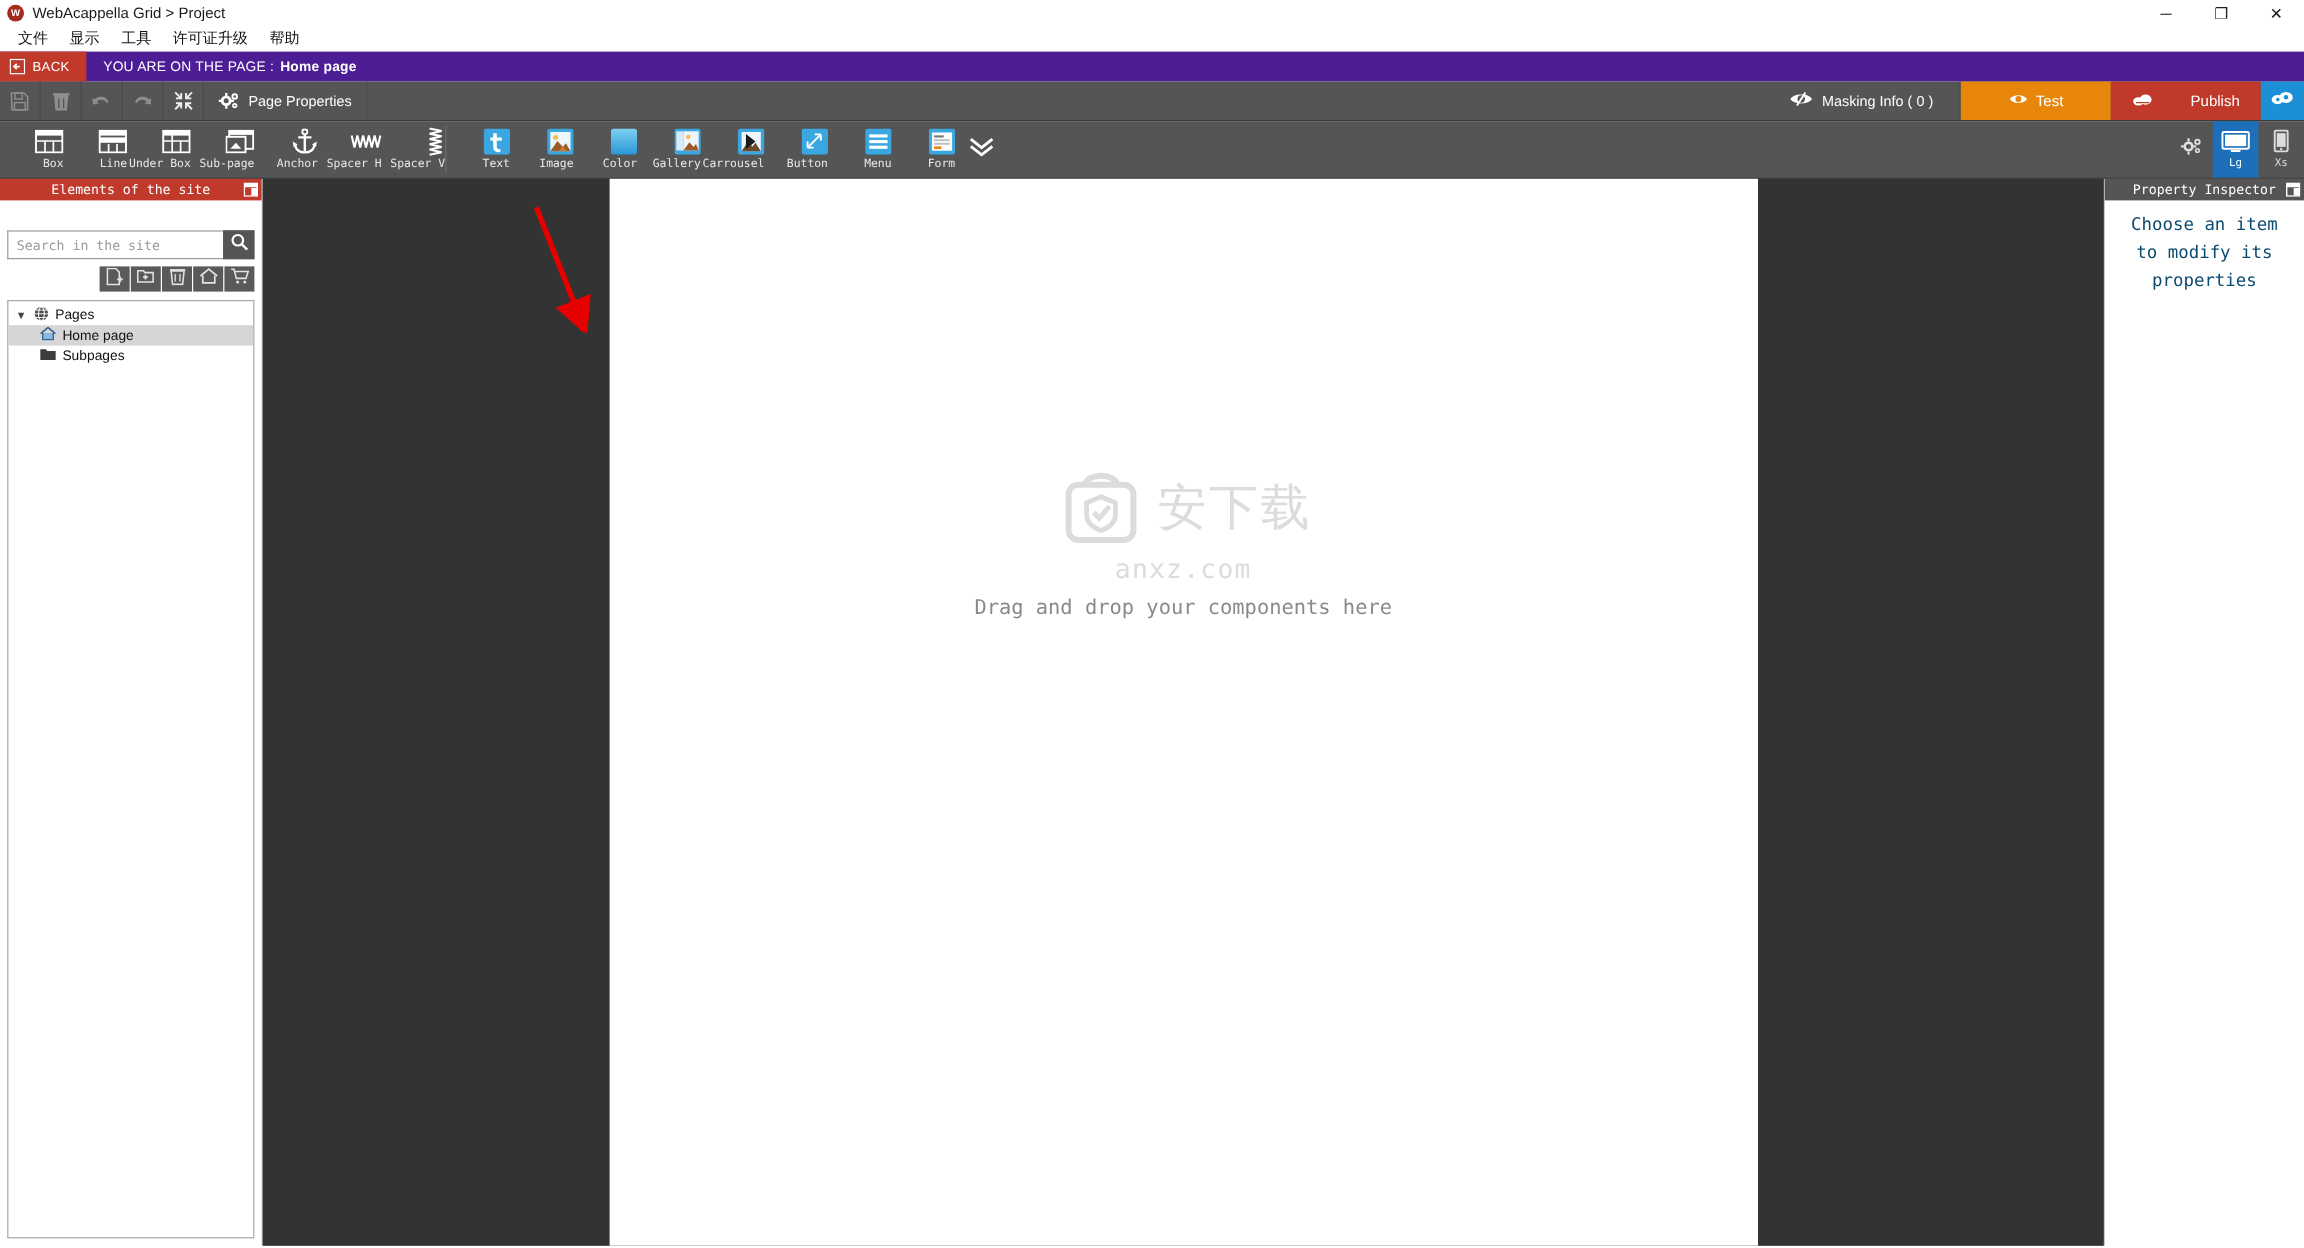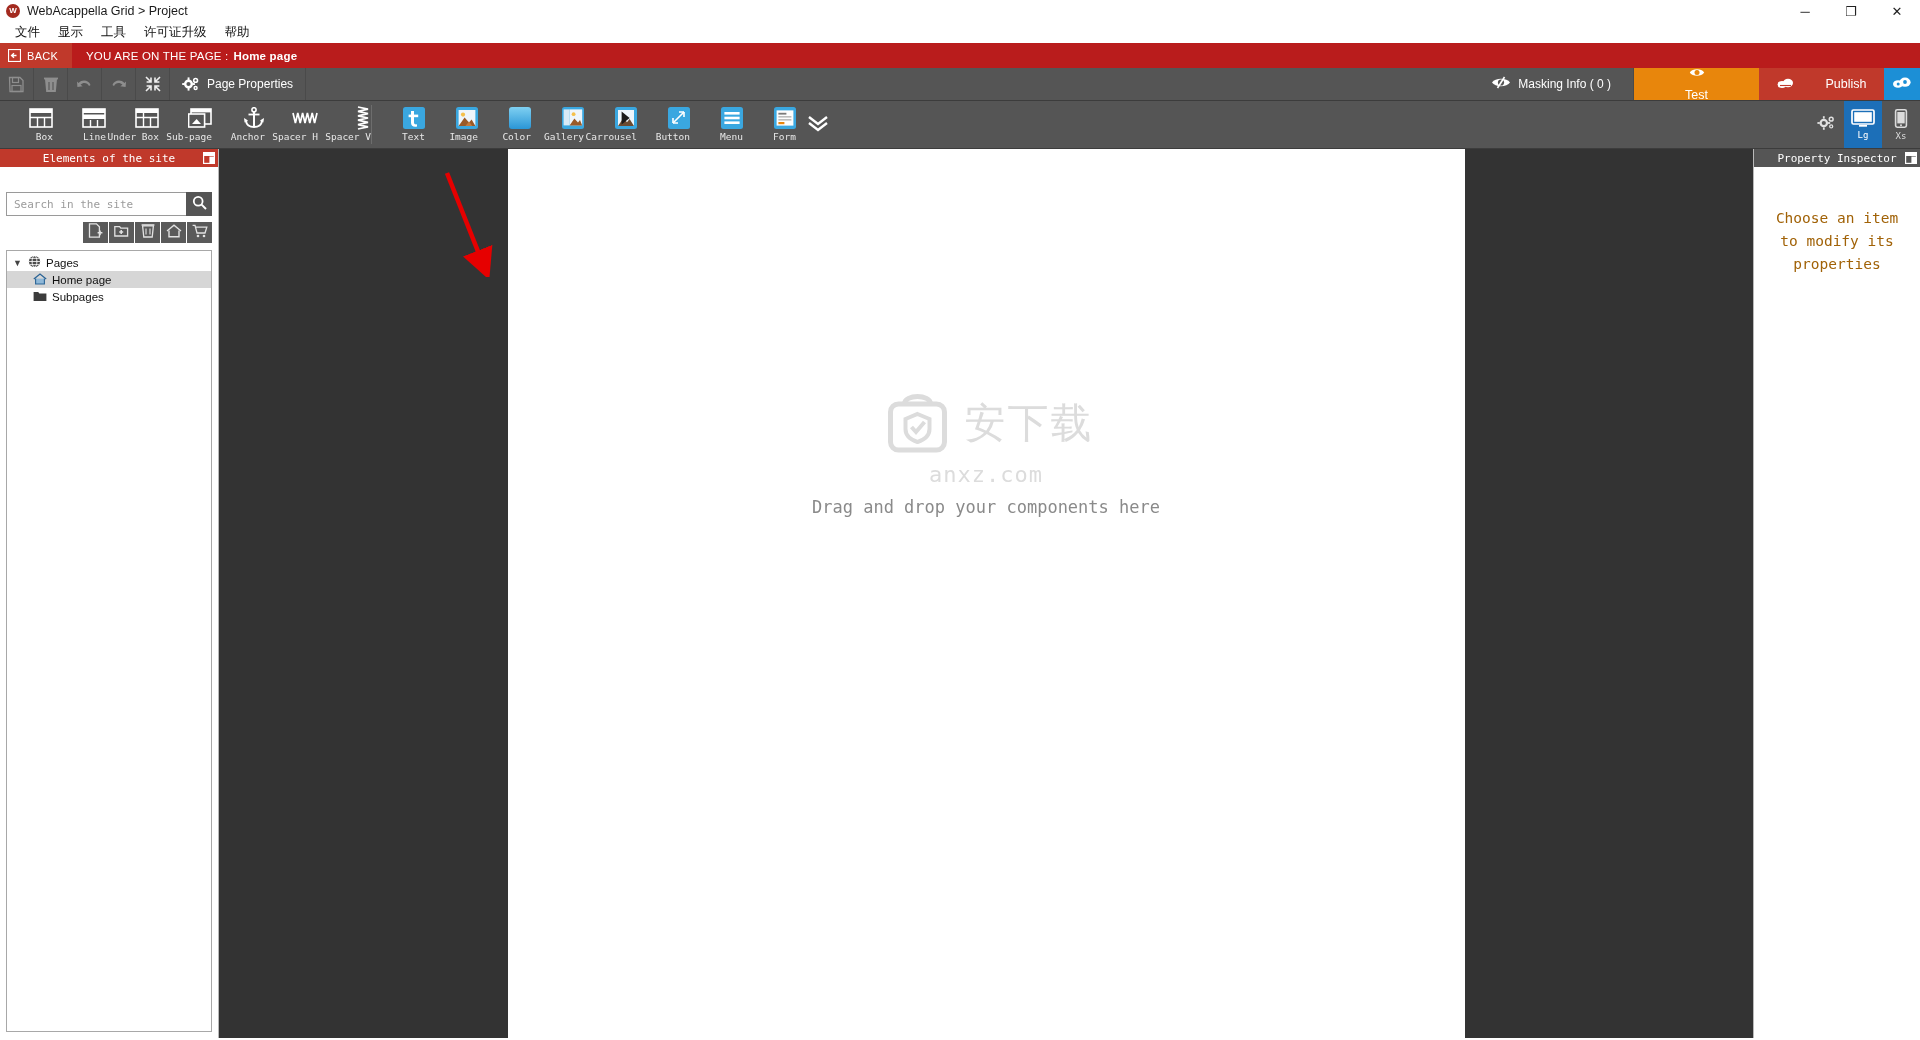--- a/index.html
+++ b/index.html
@@ -26,21 +26,21 @@
   .win-btn {
     width: 46px; height: 22px; display: flex; align-items: center; justify-content: center;
     font-size: 13px; color: #222;
   }
 
   
   .menubar { height: 21px; display: flex; align-items: center; background: #ffffff; padding-left: 6px; }
   .menu-item { font-size: 12.5px; color: #111; padding: 0 9px; line-height: 21px; cursor: default; }
 
   
-  .backbar { height: 25px; display: flex; align-items: stretch; background: #b91c1c; }
+  .backbar { height: 25px; display: flex; align-items: stretch; background: #4c1d95; }
   .back-btn {
     width: 72px; background: #c0392b; display: flex; align-items: center; gap: 6px;
     padding-left: 8px; color: #fff; font-size: 11px; letter-spacing: .3px;
   }
   .back-arrow-ico { width: 13px; height: 13px; position: relative; }
   .back-arrow-ico svg { display: block; }
   .page-indicator {
     display: flex; align-items: center; color: #ffffff;
     font-size: 11.5px; padding-left: 14px; letter-spacing: .2px;
   }
@@ -59,21 +59,21 @@
   .act-cell svg { display: block; }
   .toolbar-right { margin-left: auto; display: flex; align-items: stretch; }
   .masking-info {
     display: flex; align-items: center; gap: 7px; color: #fff; font-size: 12px;
     padding: 0 22px; border-right: 1px solid #4a4a4a;
   }
   .btn-test, .btn-publish {
     display: flex; align-items: center; justify-content: center; gap: 7px;
     color: #fff; font-size: 12.5px; width: 125px;
   }
-  .btn-test { background: #e8860c; flex-direction: column; }
+  .btn-test { background: #e8860c; }
   .btn-publish { background: #c0392b; gap: 32px; }
   .btn-help { width: 36px; background: #1c8fd6; display: flex; align-items: center; justify-content: center; }
 
   
   .comptoolbar {
     height: 48px; background: #555555; display: flex; align-items: stretch;
     position: relative; border-bottom: 1px solid #3c3c3c;
   }
   .comp-group { display: flex; align-items: stretch; }
   .comp-sep { width: 1px; background: #6d6d6d; margin: 4px 0; }
@@ -158,22 +158,22 @@
   .drop-hint {
     position: absolute; top: 348px; left: 0; right: 0; text-align: center;
     font-family: "DejaVu Sans Mono", monospace; font-size: 17px; color: #8a8a8a;
   }
   .red-arrow { position: absolute; left: 222px; top: 18px; pointer-events: none; }
 
   
   .rightpanel { width: 167px; background: #ffffff; border-left: 1px solid #b9b9b9;
     display: flex; flex-direction: column; }
   .rp-body {
-    padding: 40px 12px 0 12px; text-align: center;
-    font-family: "DejaVu Sans Mono", monospace; font-size: 14.5px; color: #a16207; line-height: 1.6;
+    padding: 10px 12px 0 12px; text-align: center;
+    font-family: "DejaVu Sans Mono", monospace; font-size: 14.5px; color: #0c4a6e; line-height: 1.6;
   }
 </style>
 </head>
 <body>
 
 <div class="titlebar">
   <div class="app-logo">W</div>
   <div class="app-title">WebAcappella Grid &gt; Project</div>
   <div class="win-controls">
     <div class="win-btn">─</div>

